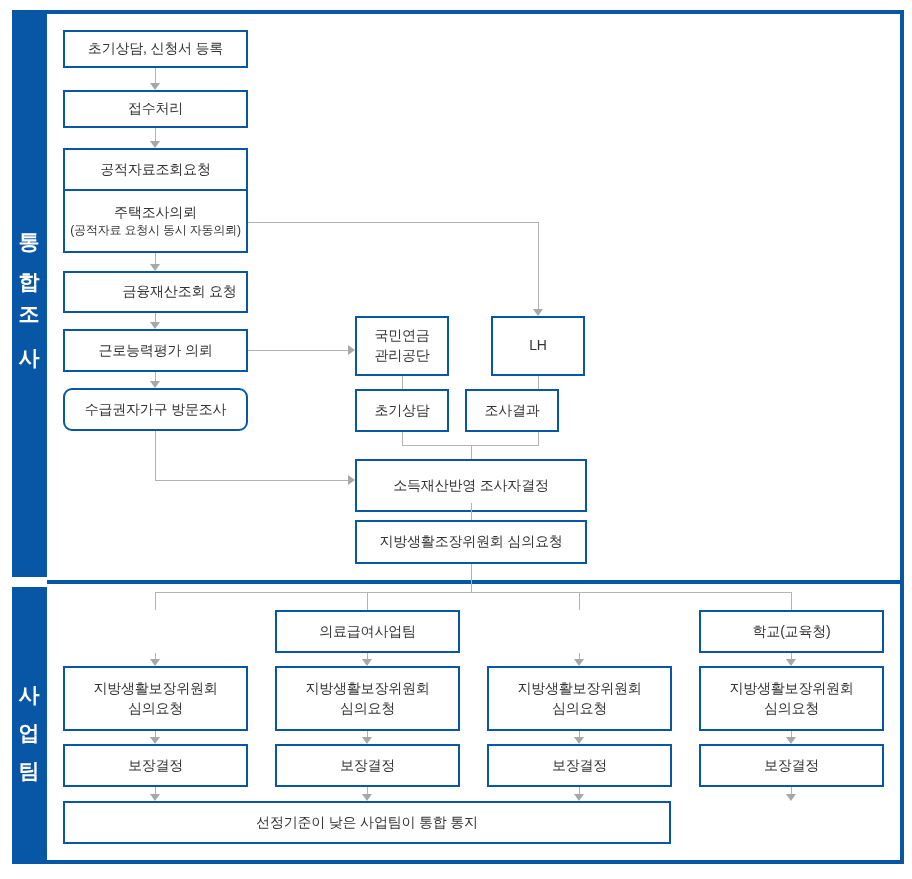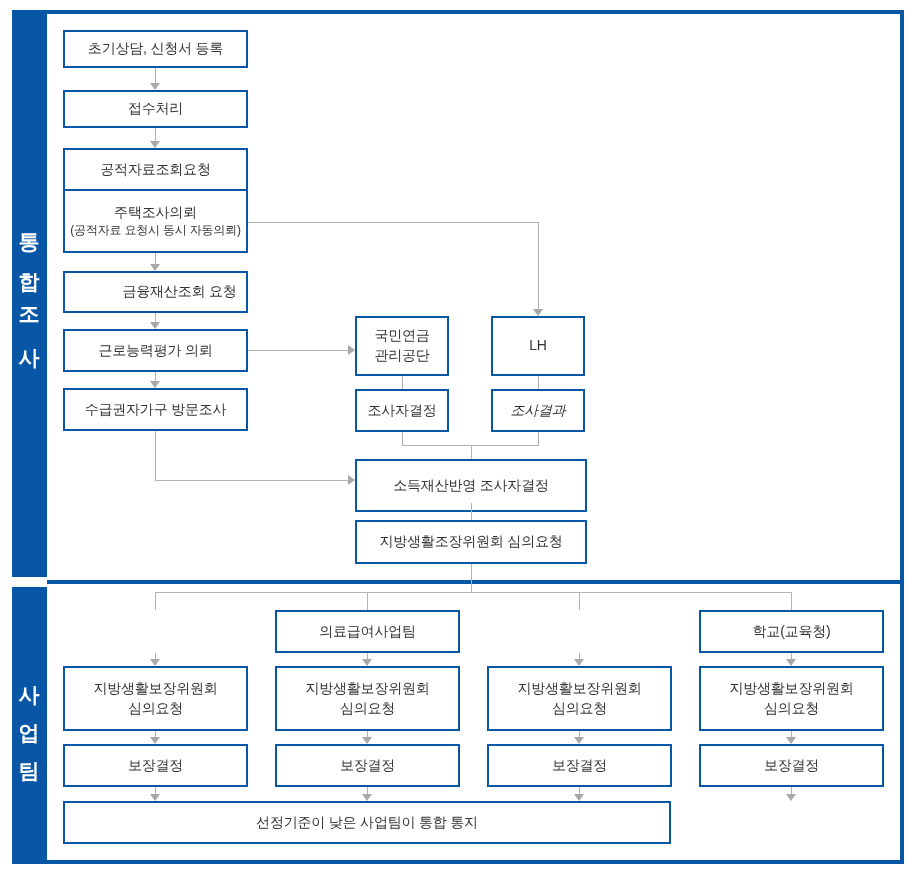--- a/index.html
+++ b/index.html
@@ -62,21 +62,21 @@
   <div class="node" style="left:63px;top:189px;width:185px;height:64px;">
     <span>주택조사의뢰</span>
     <span class="sub">(공적자료 요청시 동시 자동의뢰)</span>
   </div>
   <div class="node" style="left:63px;top:271px;width:185px;height:42px;padding-left:48px;">
     <span>금융재산조회 요청</span>
   </div>
   <div class="node" style="left:63px;top:329px;width:185px;height:43px;">
     <span>근로능력평가 의뢰</span>
   </div>
-  <div class="node" style="left:63px;top:388px;width:185px;height:43px;">
+  <div class="node" style="left:63px;top:388px;width:185px;height:43px;border-radius:9px;">
     <span>수급권자가구 방문조사</span>
   </div>
 
   <div class="vl" style="left:155px;top:68px;height:15px;"></div>
   <div class="ah-down" style="left:150px;top:83px;"></div>
   <div class="vl" style="left:155px;top:128px;height:13px;"></div>
   <div class="ah-down" style="left:150px;top:141px;"></div>
   <div class="vl" style="left:155px;top:253px;height:11px;"></div>
   <div class="ah-down" style="left:150px;top:264px;"></div>
   <div class="vl" style="left:155px;top:313px;height:9px;"></div>
@@ -85,23 +85,23 @@
   <div class="ah-down" style="left:150px;top:381px;"></div>
 
   <div class="node" style="left:355px;top:316px;width:94px;height:60px;">
     <span>국민연금</span>
     <span>관리공단</span>
   </div>
   <div class="node" style="left:491px;top:316px;width:94px;height:60px;">
     <span>LH</span>
   </div>
   <div class="node" style="left:355px;top:389px;width:94px;height:43px;">
-    <span>조사자결정</span>
-  </div>
-  <div class="node" style="left:491px;top:389px;width:94px;height:43px;font-style:italic;">
+    <span>초기상담</span>
+  </div>
+  <div class="node" style="left:465px;top:389px;width:94px;height:43px;">
     <span>조사결과</span>
   </div>
 
   <div class="hl" style="left:248px;top:222px;width:291px;"></div>
   <div class="vl" style="left:538px;top:222px;height:87px;"></div>
   <div class="ah-down" style="left:533px;top:309px;"></div>
 
   <div class="hl" style="left:248px;top:350px;width:100px;"></div>
   <div class="ah-right" style="left:348px;top:345px;"></div>
 

